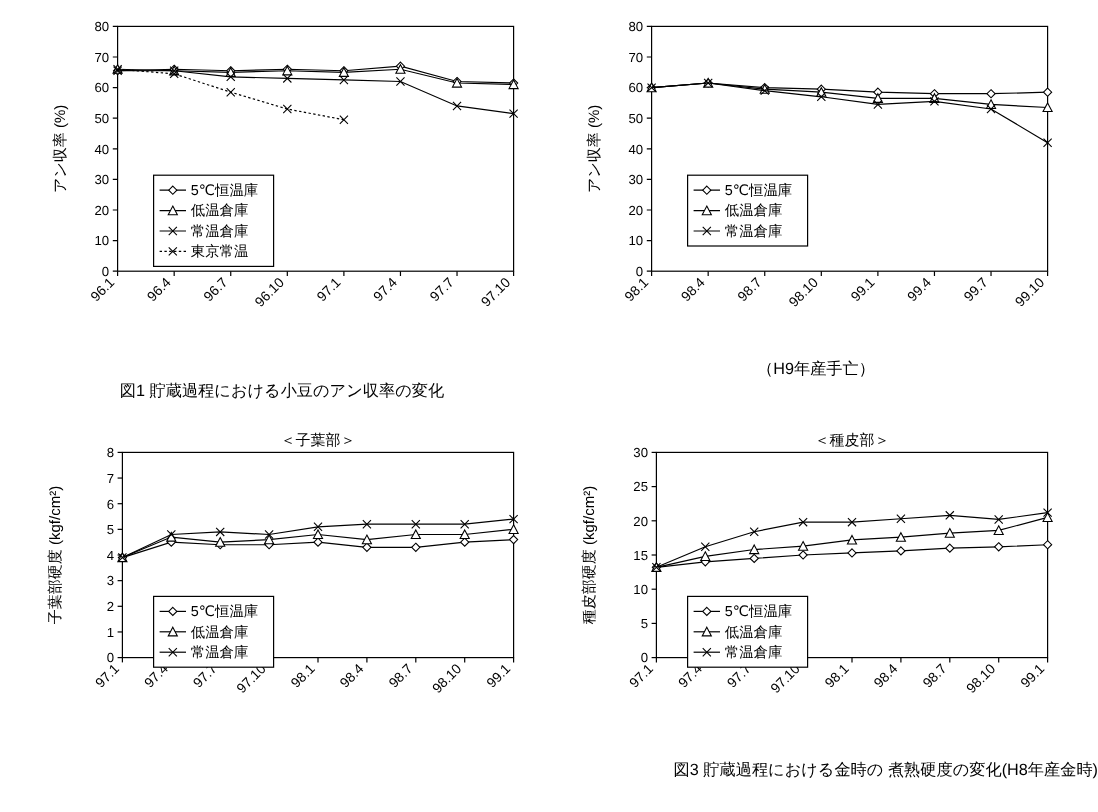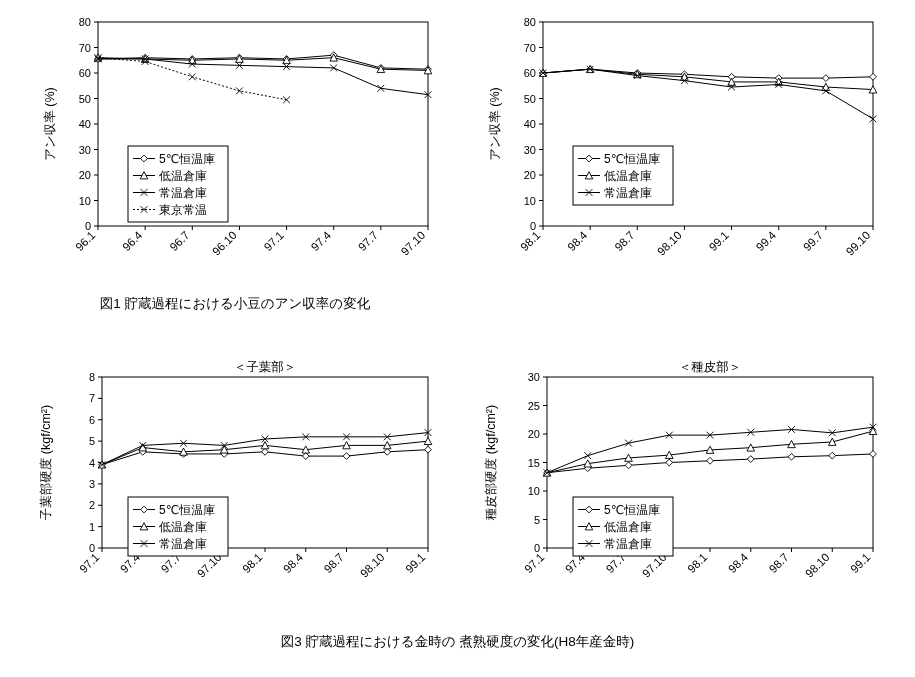--- a/index.html
+++ b/index.html
@@ -115,21 +115,21 @@
               <line x1="113" y1="184.5" x2="135" y2="184.5" stroke="#000" stroke-width="1" stroke-dasharray="none"></line>
               <path d="M120.6,181.1 L127.4,187.9 M127.4,181.1 L120.6,187.9" stroke="#000" stroke-width="0.9" fill="none"></path>
               <text x="139" y="188.5" font-size="12" text-anchor="start" fill="#000">常温倉庫</text>
               <line x1="113" y1="201.5" x2="135" y2="201.5" stroke="#000" stroke-width="1" stroke-dasharray="2,2"></line>
               <path d="M120.6,198.1 L127.4,204.9 M127.4,198.1 L120.6,204.9" stroke="#000" stroke-width="0.9" fill="none"></path>
               <text x="139" y="205.5" font-size="12" text-anchor="start" fill="#000">東京常温</text>
             </g>
           </g>
         </svg>
     </div>
-    <div class="cap" style="left:0;top:286px;">
+    <div class="cap" style="left:0;top:308px;">
       <div>図1  貯蔵過程における小豆のアン収率の変化</div>
     </div>
   </div>
 
   <div class="fig" style="left:465px;top:8px;">
     <div class="plot-wrap">
       <svg id="svg-fig2" width="430" height="290">
           <g>
             <rect x="78" y="14" width="330" height="204" fill="none" stroke="#000" stroke-width="1"></rect>
             <line x1="78" y1="218" x2="74" y2="218" stroke="#000" stroke-width="1"></line>
@@ -209,20 +209,21 @@
               <polygon points="124,163.7 127.80000000000001,170.9 120.19999999999999,170.9" fill="#fff" stroke="#000" stroke-width="0.9"></polygon>
               <text x="139" y="171.5" font-size="12" text-anchor="start" fill="#000">低温倉庫</text>
               <line x1="113" y1="184.5" x2="135" y2="184.5" stroke="#000" stroke-width="1" stroke-dasharray="none"></line>
               <path d="M120.6,181.1 L127.4,187.9 M127.4,181.1 L120.6,187.9" stroke="#000" stroke-width="0.9" fill="none"></path>
               <text x="139" y="188.5" font-size="12" text-anchor="start" fill="#000">常温倉庫</text>
             </g>
           </g>
         </svg>
     </div>
     <div class="cap" style="left:0;top:290px;">
+      <div>（H9年産手亡）</div>
     </div>
   </div>
 
   <div class="fig" style="left:20px;top:355px;">
     <div class="plot-wrap">
       <svg id="svg-fig3a" width="430" height="265">
           <g>
             <rect x="82" y="22" width="326" height="171" fill="none" stroke="#000" stroke-width="1"></rect>
             <line x1="82" y1="193" x2="78" y2="193" stroke="#000" stroke-width="1"></line>
             <text x="75" y="197" font-size="11" text-anchor="end" fill="#000">0</text>
@@ -400,15 +401,15 @@
               <text x="139" y="175.5" font-size="12" text-anchor="start" fill="#000">低温倉庫</text>
               <line x1="113" y1="188.5" x2="135" y2="188.5" stroke="#000" stroke-width="1" stroke-dasharray="none"></line>
               <path d="M120.6,185.1 L127.4,191.9 M127.4,185.1 L120.6,191.9" stroke="#000" stroke-width="0.9" fill="none"></path>
               <text x="139" y="192.5" font-size="12" text-anchor="start" fill="#000">常温倉庫</text>
             </g>
           </g>
         </svg>
     </div>
   </div>
 
-  <div class="cap" style="left:0;top:632px;width:915px;">図3   貯蔵過程における金時の 煮熟硬度の変化(H8年産金時)</div>
+  <div class="cap" style="left:0;top:632px;width:915px;text-align:right;">図3   貯蔵過程における金時の 煮熟硬度の変化(H8年産金時)</div>
 
 </div>
 
 </body></html>

